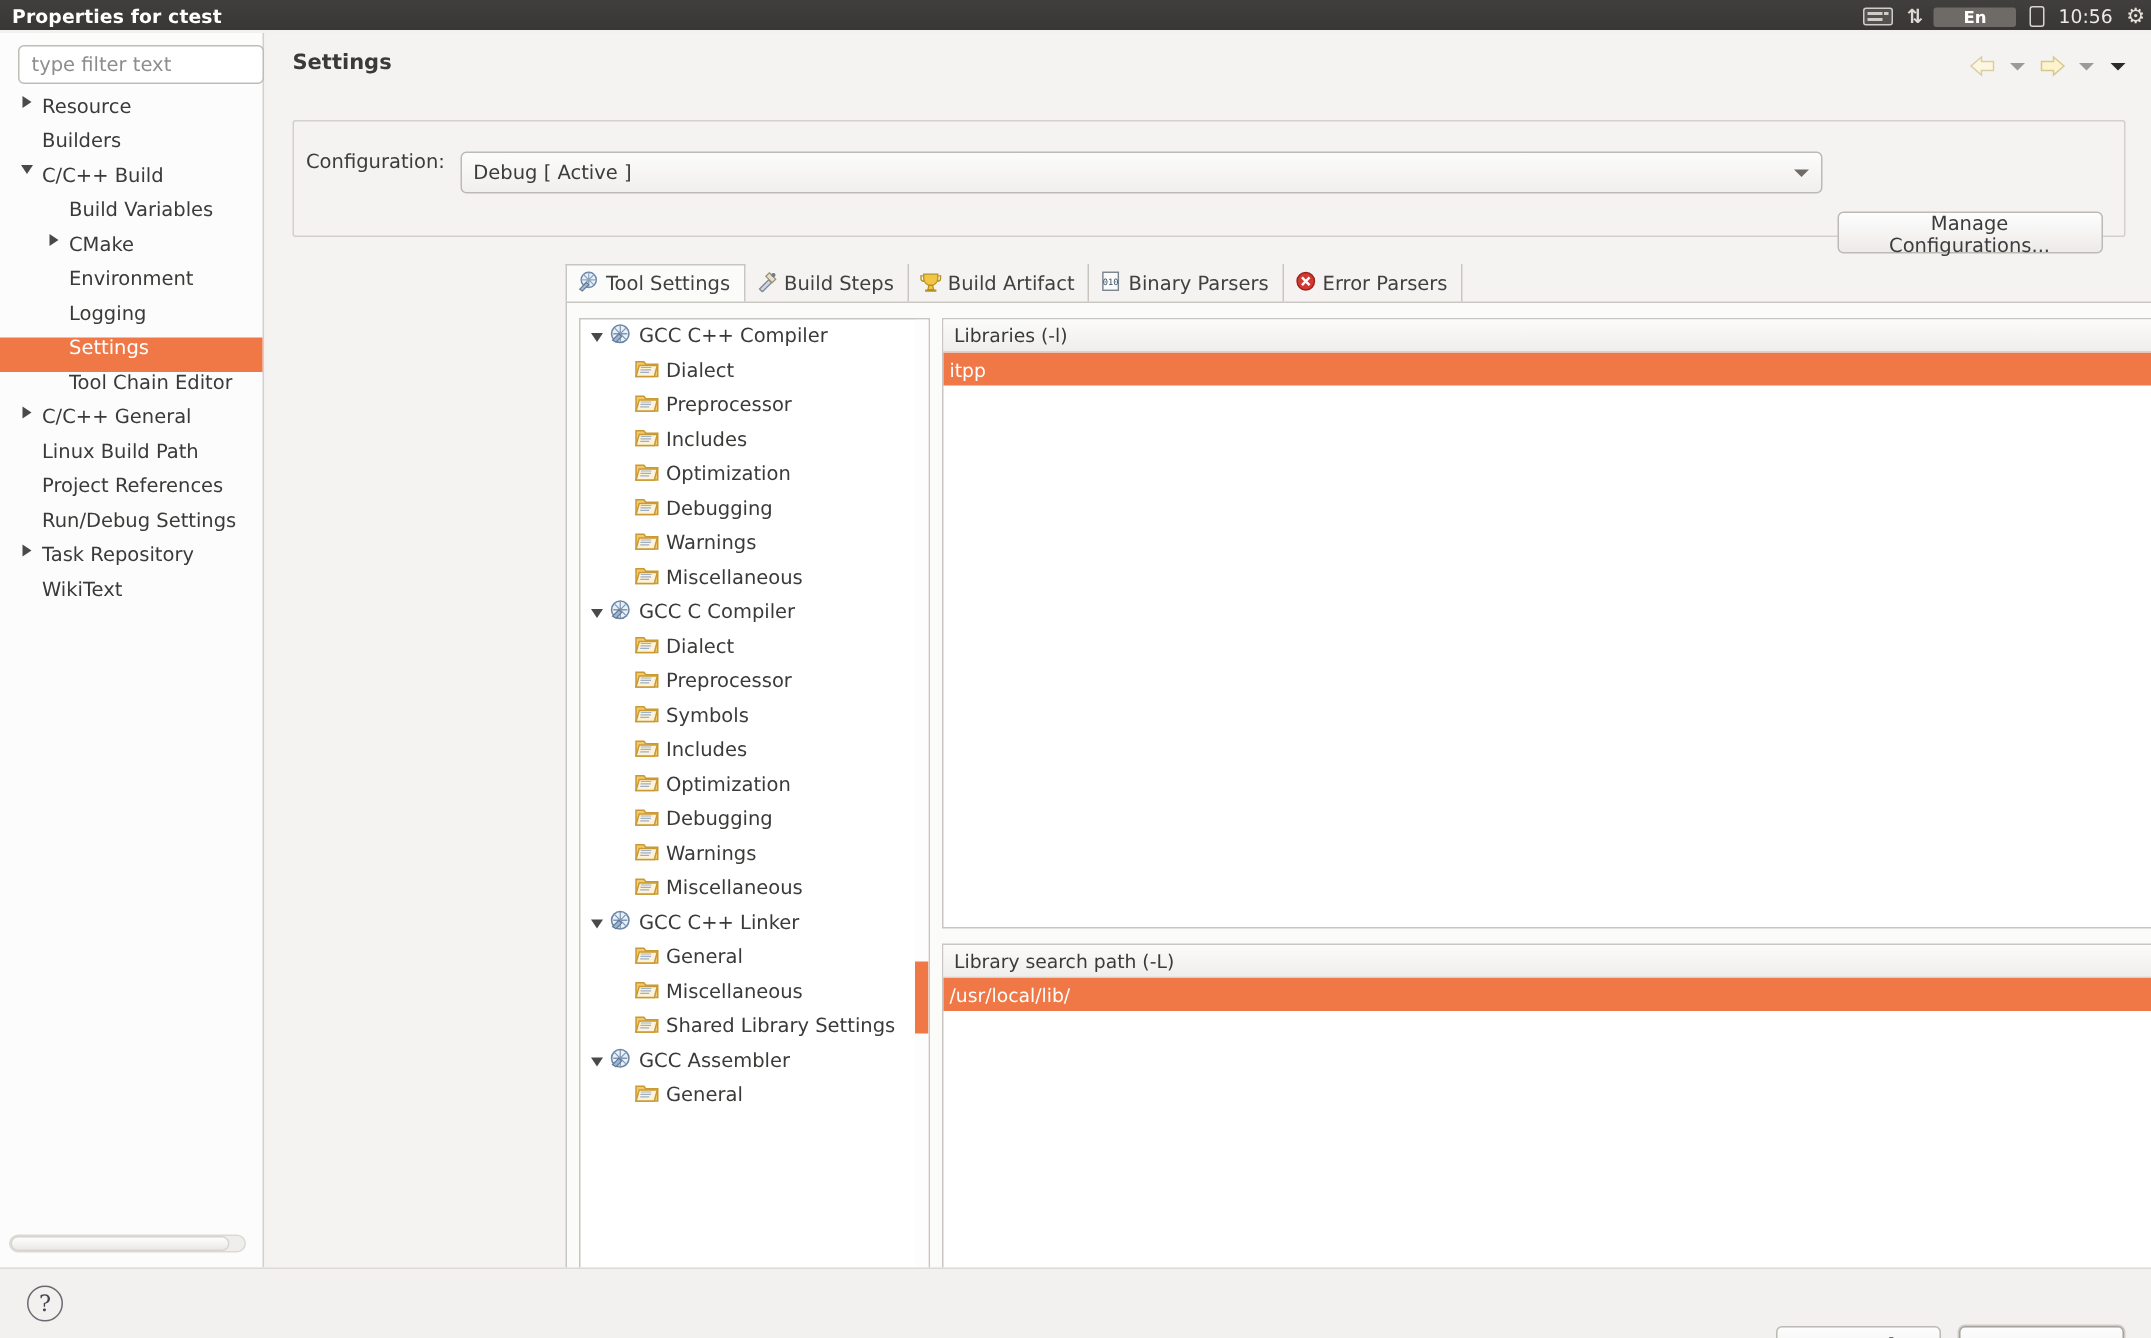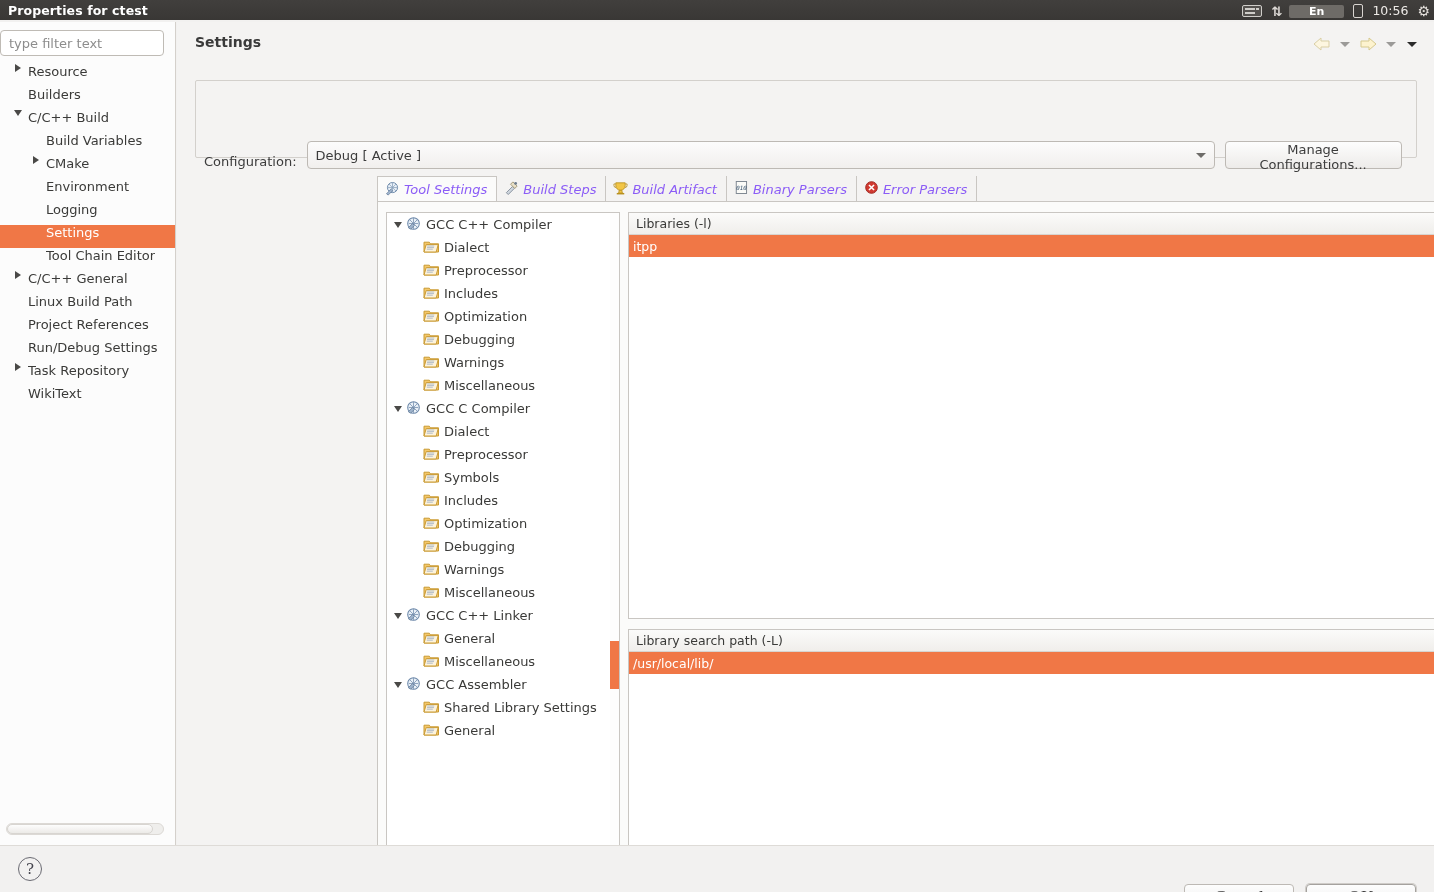--- a/index.html
+++ b/index.html
@@ -62,21 +62,21 @@
   .clock { font-size: 12.5px; color: #ece9e6; }
   .gear-icon { font-size: 14px; color: #e4e0dc; }
 
   
   .sidebar {
     position: absolute; left: 0; top: 22px;
     width: 176px; height: 823px;
     background: #fcfcfc;
     border-right: 1px solid #d4d0cb;
   }
-  .filter-wrap { padding: 8px 6px 4px 0; }
+  .filter-wrap { padding: 8px 6px 4px 12px; }
   .filter-box {
     height: 26px; width: 164px;
     background: #ffffff;
     border: 1px solid #bfbbb5;
     border-radius: 4px;
     display: flex; align-items: center;
     padding: 0 6px;
   }
   .filter-box input {
     flex: 1; border: 0; outline: 0;
@@ -164,21 +164,21 @@
 
   
   .config-box {
     position: absolute; left: 18px; top: 58px;
     width: 1222px; height: 78px;
     border: 1px solid #d3d0cc;
     border-radius: 2px;
     background: #f4f3f2;
   }
   .config-row {
-    display: flex; align-items: flex-end;
+    display: flex; align-items: flex-start;
     padding: 20px 0 0 4px;
   }
   .config-label { font-size: 13px; color: #3c3c3c; margin-left: 4px; margin-right: 10px; }
   .combo {
     width: 908px; height: 28px;
     background: linear-gradient(to bottom,#fcfcfc,#f1efed);
     border: 1px solid #bdb9b4;
     border-radius: 4px;
     display: flex; align-items: center;
     padding: 0 0 0 8px;
@@ -209,24 +209,23 @@
     position: absolute; left: 200px; top: 154px;
     display: flex; align-items: flex-end;
     height: 26px;
   }
   .tab {
     height: 26px;
     display: flex; align-items: center; gap: 4px;
     padding: 0 9px 0 7px;
     font-size: 13px;
     border-right: 1px solid #c9c6c2;
-    color: #8b5cf6;
+    color: #404040;
     cursor: default;
     white-space: nowrap;
-    font-style: italic;
   }
   .tab.active {
     background: #fbfbfa;
     border-top: 1px solid #c9c6c2;
     border-left: 1px solid #c9c6c2;
     border-right: 1px solid #c9c6c2;
     font-weight: normal;
   }
   .tab-ico { width: 15px; height: 15px; flex: none; }
 
@@ -703,48 +702,48 @@
             <span class="tt-tw"></span>
             <span class="tt-indent"></span>
             <span><svg class="ico" viewBox="0 0 17 15">
                 <path d="M1 3.2h5.3l1.2 1.6h8V13H1Z" fill="#f5c86a" stroke="#c99a33" stroke-width="1"></path>
                 <path d="M3.2 5.6h12L13.2 13H1Z" fill="#fdf3dc" stroke="#c99a33" stroke-width="1"></path>
                 <path d="M4.2 7h7M4 8.6h7M3.8 10.2h6" stroke="#9fb0c4" stroke-width=".8"></path>
               </svg></span>
             <span>Miscellaneous</span>
           </div>
           <div class="tt-row">
+            <span class="tt-tw"></span>
+            <span class="tt-indent"></span>
+            <span><svg class="ico" viewBox="0 0 17 15">
+                <path d="M1 3.2h5.3l1.2 1.6h8V13H1Z" fill="#f5c86a" stroke="#c99a33" stroke-width="1"></path>
+                <path d="M3.2 5.6h12L13.2 13H1Z" fill="#fdf3dc" stroke="#c99a33" stroke-width="1"></path>
+                <path d="M4.2 7h7M4 8.6h7M3.8 10.2h6" stroke="#9fb0c4" stroke-width=".8"></path>
+              </svg></span>
+            <span>Shared Library Settings</span>
+          </div>
+          <div class="tt-row">
             <span class="tt-tw">
               <span class="arrow-down"></span>
             </span>
             <span><svg class="ico" viewBox="0 0 16 16">
                 <circle cx="8" cy="8" r="6.2" fill="#e9f0f7" stroke="#6a86a8" stroke-width="1.1"></circle>
                 <path d="M3 8h10M8 2.2v11.6M4.2 4.2l7.6 7.6M11.8 4.2l-7.6 7.6" stroke="#7f97b4" stroke-width=".9"></path>
                 <path d="M2.5 12.5 L7 8 L9 10 L5 14 Z" fill="#9fb4cd" stroke="#5d7794" stroke-width=".8"></path>
               </svg></span>
             <span>GCC Assembler</span>
           </div>
           <div class="tt-row">
             <span class="tt-tw"></span>
             <span class="tt-indent"></span>
             <span><svg class="ico" viewBox="0 0 17 15">
                 <path d="M1 3.2h5.3l1.2 1.6h8V13H1Z" fill="#f5c86a" stroke="#c99a33" stroke-width="1"></path>
                 <path d="M3.2 5.6h12L13.2 13H1Z" fill="#fdf3dc" stroke="#c99a33" stroke-width="1"></path>
                 <path d="M4.2 7h7M4 8.6h7M3.8 10.2h6" stroke="#9fb0c4" stroke-width=".8"></path>
               </svg></span>
-            <span>Shared Library Settings</span>
-          </div>
-          <div class="tt-row">
-            <span class="tt-tw"></span>
-            <span class="tt-indent"></span>
-            <span><svg class="ico" viewBox="0 0 17 15">
-                <path d="M1 3.2h5.3l1.2 1.6h8V13H1Z" fill="#f5c86a" stroke="#c99a33" stroke-width="1"></path>
-                <path d="M3.2 5.6h12L13.2 13H1Z" fill="#fdf3dc" stroke="#c99a33" stroke-width="1"></path>
-                <path d="M4.2 7h7M4 8.6h7M3.8 10.2h6" stroke="#9fb0c4" stroke-width=".8"></path>
-              </svg></span>
             <span>General</span>
           </div>
         </div>
       <div class="tt-scroll">
         <div class="tt-thumb"></div>
       </div>
     </div>
 
     <div class="listpanel" style="left:250px; top:10px; width:958px; height:407px;">
       <div class="lp-head">

